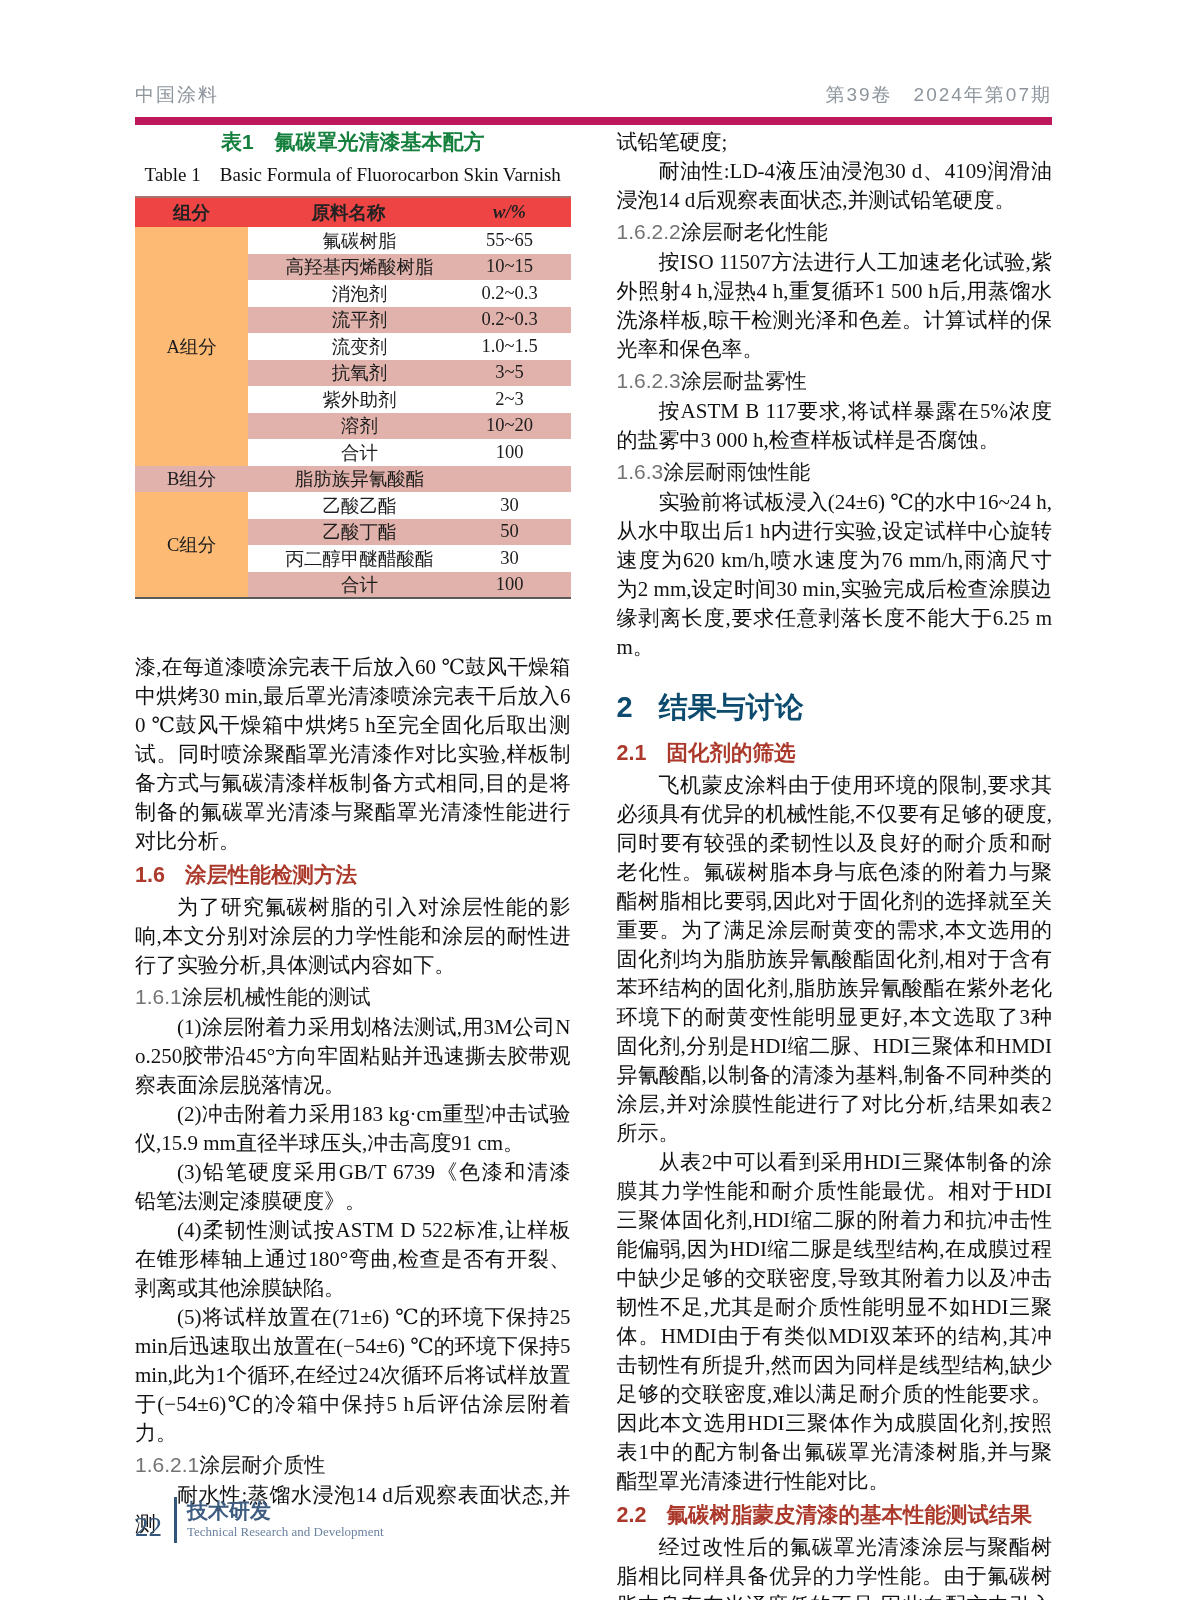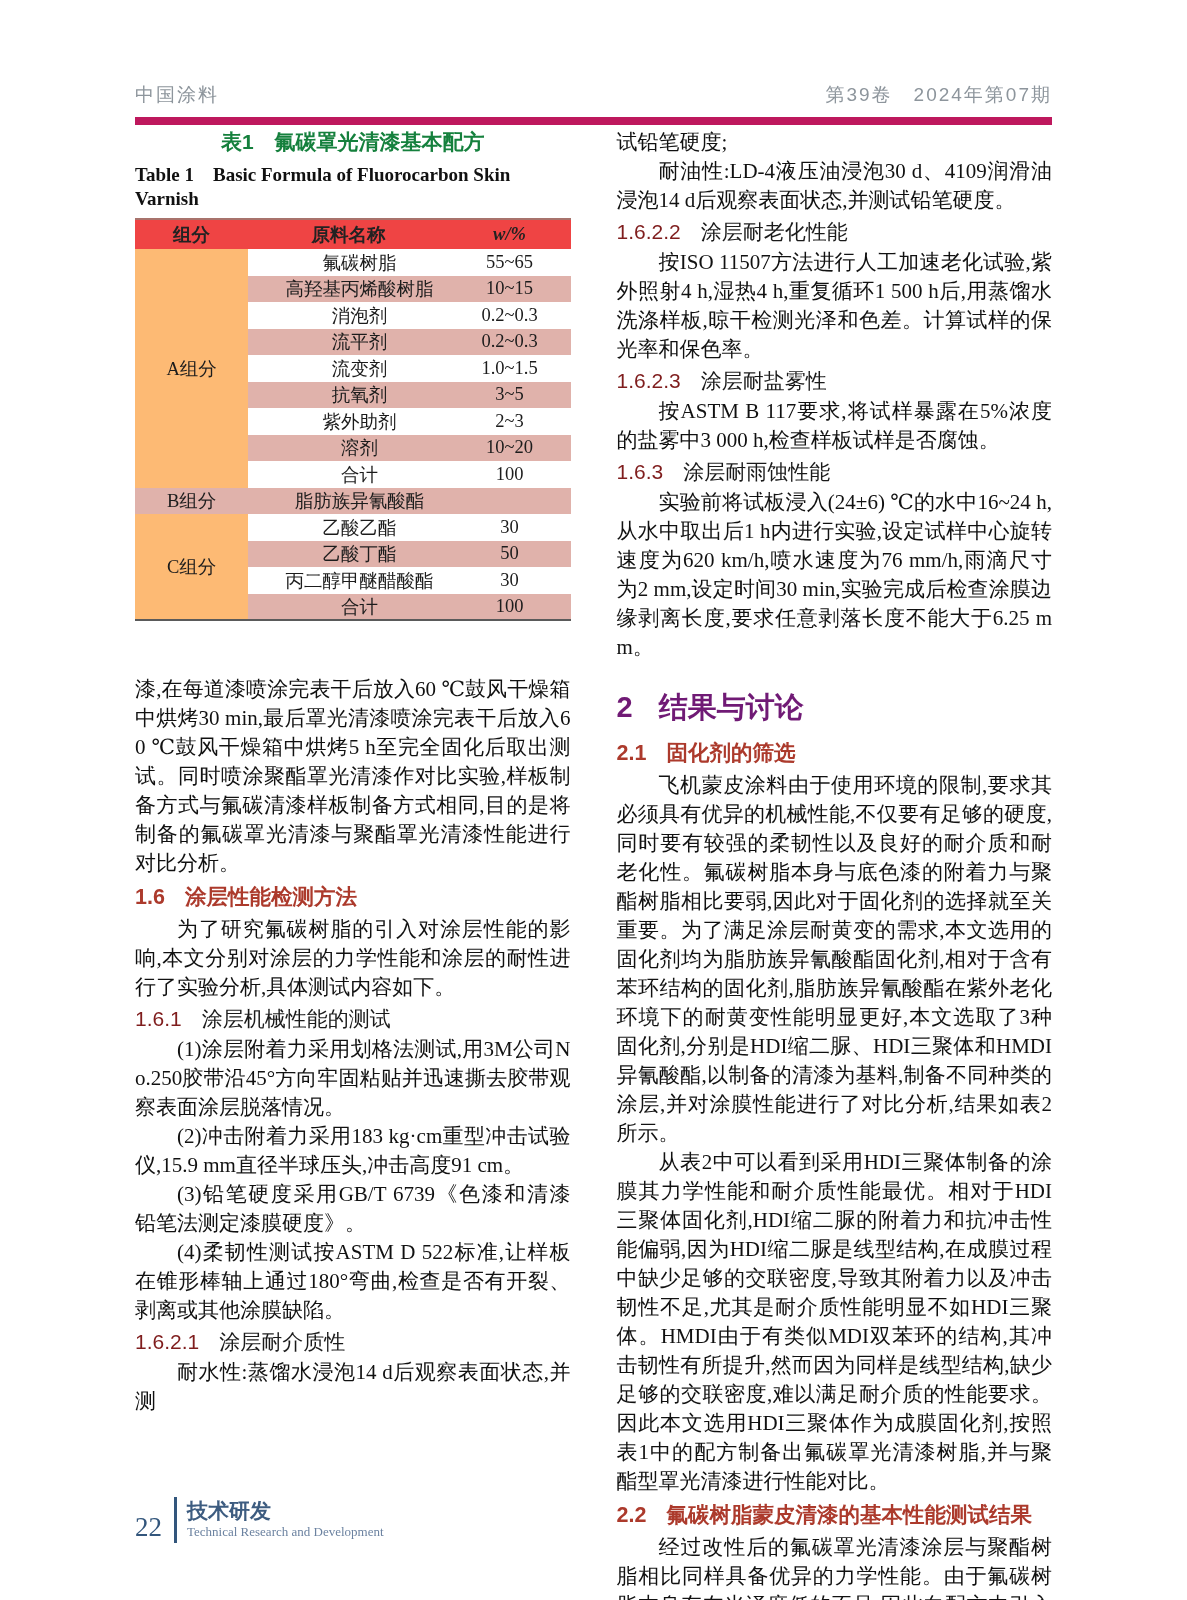--- a/index.html
+++ b/index.html
@@ -29,22 +29,22 @@
     display: flex; gap: 46px;
   }
   .col { flex: 1 1 0; min-width: 0; }
   
   .tbl-wrap { margin-bottom: 54px; }
   .tbl-title-zh {
     text-align: center; font-family: "Liberation Sans", sans-serif;
     font-weight: bold; font-size: 21px; color: #15803d; margin-bottom: 6px;
   }
   .tbl-title-en {
-    text-align: left; font-family: "Liberation Serif", serif;
-    font-weight: bold; font-size: 19px; color: #111; margin-bottom: 8px;
+    text-align: center; font-family: "Liberation Serif", serif;
+    font-weight: normal; font-size: 19px; color: #111; margin-bottom: 8px;
   }
   table.formula {
     width: 100%; border-collapse: collapse;
     border-top: 2px solid #a8736c;
     border-bottom: 2px solid #5a5a5a;
     font-size: 18.5px;
   }
   table.formula thead tr { background: #ef4444; }
   table.formula th {
     font-weight: bold; height: 30px; text-align: center; color: #222;
@@ -56,34 +56,34 @@
   td.val-cell  { width: 28%; text-align: center; }
   tr.shaded td.mat-cell, tr.shaded td.val-cell, tr.shaded td.group-cell.own { background: #e0b2ab; }
   
   .para {
     font-size: 21px; line-height: 29px; text-align: justify;
     color: #111; word-break: break-all;
   }
   .para.indent { text-indent: 2em; }
   .h1 {
     font-family: "Liberation Sans", sans-serif; font-weight: bold;
-    color: #701a75; font-size: 29px; line-height: 38px;
+    color: #0c4a6e; font-size: 29px; line-height: 38px;
     margin: 26px 0 12px 0;
   }
   .h1 .hnum { margin-right: 26px; }
   .h2 {
     font-family: "Liberation Sans", sans-serif; font-weight: bold;
     color: #ac3a2c; font-size: 21.5px; line-height: 30px; margin: 4px 0 3px 0;
   }
   .h2 .hnum { margin-right: 20px; }
   .h3 {
     font-family: "Liberation Sans", sans-serif;
     font-size: 21px; line-height: 30px; color: #1a1a1a; margin: 2px 0 1px 0;
   }
-  .h3 .hnum { color: #7f1d1d; margin-right: 20px; }
+  .h3 .hnum { color: #737373; }
   
   .footer {
     position: absolute; left: 135px; top: 1497px;
     display: flex; align-items: center;
   }
   .page-num {
     font-family: "Liberation Serif", serif; font-size: 27px; color: #33567c;
     margin-right: 12px; align-self: flex-end;
   }
   .footer-bar { width: 3px; height: 46px; background: #33567c; margin-right: 10px; }
@@ -186,20 +186,21 @@
       </div>
       <div id="left-blocks">
           <p class="para">漆,在每道漆喷涂完表干后放入60 ℃鼓风干燥箱中烘烤30 min,最后罩光清漆喷涂完表干后放入60 ℃鼓风干燥箱中烘烤5 h至完全固化后取出测试。同时喷涂聚酯罩光清漆作对比实验,样板制备方式与氟碳清漆样板制备方式相同,目的是将制备的氟碳罩光清漆与聚酯罩光清漆性能进行对比分析。</p>
           <div class="h2"><span class="hnum">1.6</span><span class="htitle">涂层性能检测方法</span></div>
           <p class="para indent">为了研究氟碳树脂的引入对涂层性能的影响,本文分别对涂层的力学性能和涂层的耐性进行了实验分析,具体测试内容如下。</p>
           <div class="h3"><span class="hnum">1.6.1</span><span class="htitle">涂层机械性能的测试</span></div>
           <p class="para indent">(1)涂层附着力采用划格法测试,用3M公司No.250胶带沿45°方向牢固粘贴并迅速撕去胶带观察表面涂层脱落情况。</p>
           <p class="para indent">(2)冲击附着力采用183 kg·cm重型冲击试验仪,15.9 mm直径半球压头,冲击高度91 cm。</p>
           <p class="para indent">(3)铅笔硬度采用GB/T 6739《色漆和清漆　铅笔法测定漆膜硬度》。</p>
           <p class="para indent">(4)柔韧性测试按ASTM D 522标准,让样板在锥形棒轴上通过180°弯曲,检查是否有开裂、剥离或其他涂膜缺陷。</p>
+          <p class="para indent">(5)将试样放置在(71±6) ℃的环境下保持25 min后迅速取出放置在(−54±6) ℃的环境下保持5 min,此为1个循环,在经过24次循环后将试样放置于(−54±6)℃的冷箱中保持5 h后评估涂层附着力。</p>
           <div class="h3"><span class="hnum">1.6.2.1</span><span class="htitle">涂层耐介质性</span></div>
           <p class="para indent">耐水性:蒸馏水浸泡14 d后观察表面状态,并测</p>
         </div>
     </div>
 
     <div class="col">
       <div id="right-blocks">
           <p class="para">试铅笔硬度;</p>
           <p class="para indent">耐油性:LD-4液压油浸泡30 d、4109润滑油浸泡14 d后观察表面状态,并测试铅笔硬度。</p>
           <div class="h3"><span class="hnum">1.6.2.2</span><span class="htitle">涂层耐老化性能</span></div>

